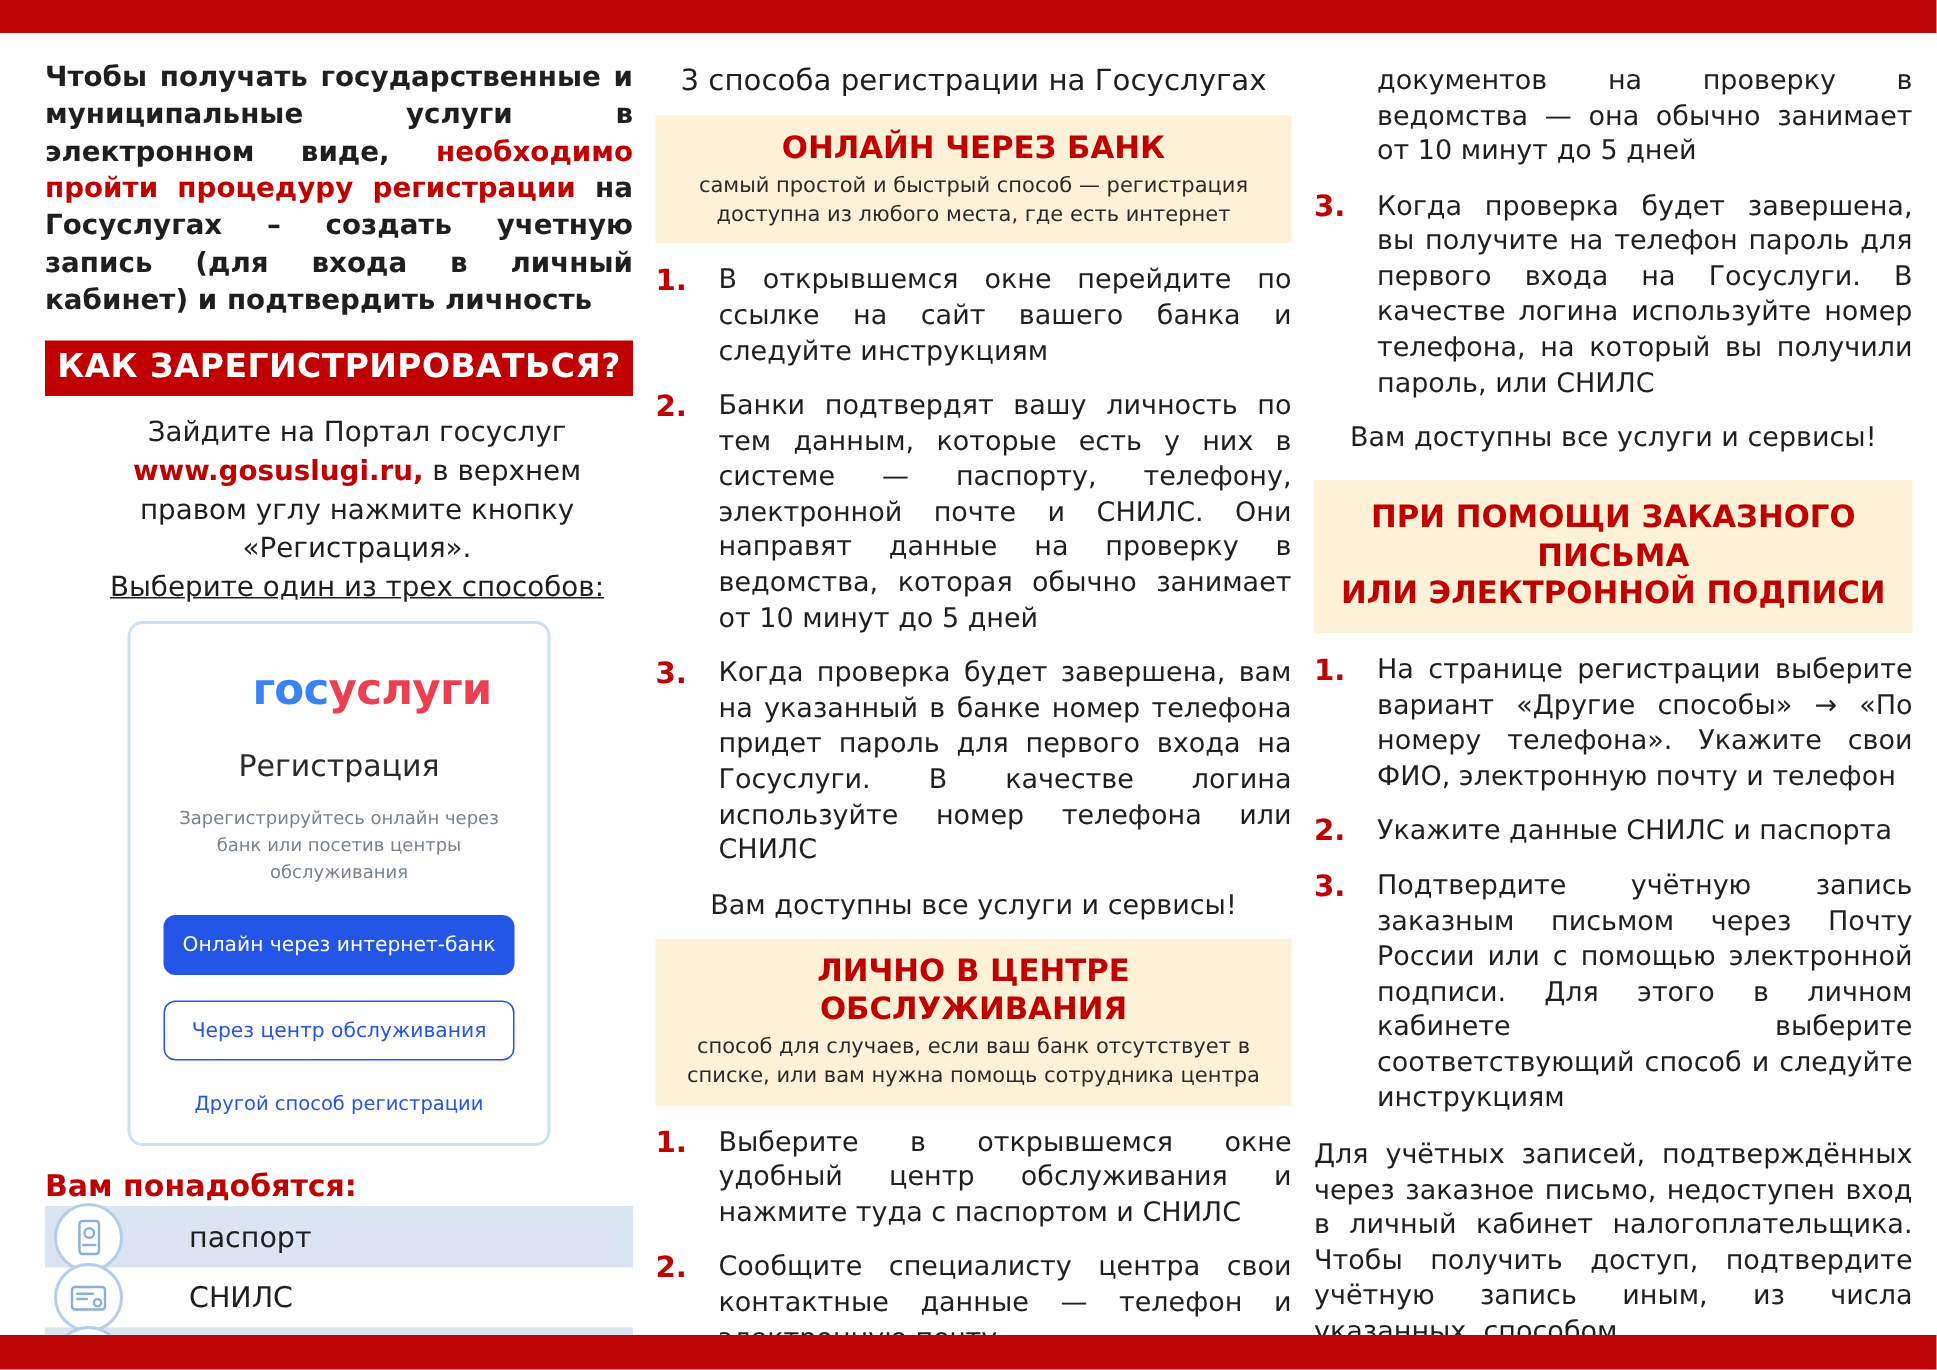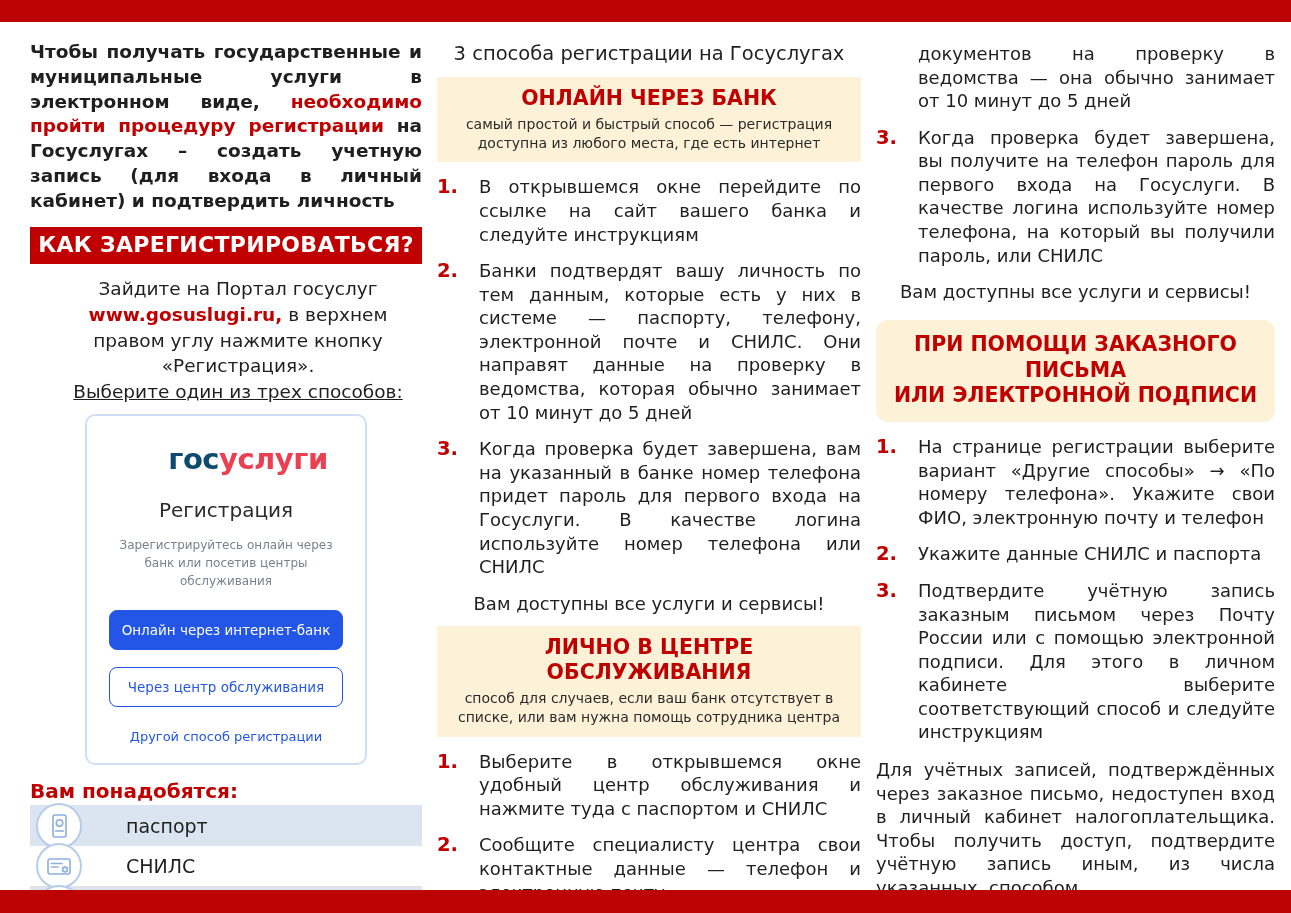--- a/index.html
+++ b/index.html
@@ -29,21 +29,21 @@
   }
   .portal { font-size:18.5px; line-height:1.38; text-align:center; color:#1f1f1f;margin-left:24px; }
   .portal-choose { text-decoration:underline; }
 
   .card {
     width:282px; margin:10px auto 0; background:#ffffff;
     border:2px solid #cfe0f5; border-radius:10px; text-align:center;
     padding:26px 0 18px;
   }
   .logo { font-size:29px; font-weight:bold; letter-spacing:-0.5px; }
-  .logo-blue { color:#0c4a6e;margin-left:44px; }
+  .logo-blue { color:#3b82f6;margin-left:44px; }
   .logo-red { color:#ec4052; }
   .card-title { font-size:20px; color:#2b2b2b; margin-top:22px; }
   .card-sub { font-size:12px; color:#78828e; line-height:1.5; margin:14px auto 0; width:86%; }
   .btn { display:block; width:234px; margin:0 auto; border-radius:8px; font-size:13.5px; padding:11px 4px; cursor:pointer; }
   .btn-primary { background:#2356e6; color:#ffffff; border:1px solid #2356e6; margin-top:20px; }
   .btn-secondary { background:#ffffff; color:#2356e6; border:1px solid #2356e6; margin-top:17px; }
   .card-link { display:inline-block; color:#2356e6; font-size:13px; margin-top:22px; cursor:pointer; }
 
   .needs-title { color:#c00000; font-weight:bold; font-size:20px; margin:14px 0 2px; }
   .need-row { display:flex; align-items:center; height:41px; position:relative; }
@@ -176,21 +176,21 @@
   <div class="col3">
     <div class="continuation">документов на проверку в ведомства — она обычно занимает от 10 минут до 5 дней</div>
 
     <div class="step">
       <span class="step-num">3.</span>
       <div class="step-text">Когда проверка будет завершена, вы получите на телефон пароль для первого входа на Госуслуги. В качестве логина используйте номер телефона, на который вы получили пароль, или СНИЛС</div>
     </div>
 
     <div class="services-note">Вам доступны все услуги и сервисы!</div>
 
-    <div class="cream" style="padding-top:12px; padding-bottom:13px; margin-top:18px;border-radius:12px;">
+    <div class="cream" style="padding-top:12px; padding-bottom:13px; margin-top:18px;">
       <div class="cream-header">ПРИ ПОМОЩИ ЗАКАЗНОГО ПИСЬМА</div>
       <div class="cream-header">ИЛИ ЭЛЕКТРОННОЙ ПОДПИСИ</div>
     </div>
 
     <div class="step">
       <span class="step-num">1.</span>
       <div class="step-text">На странице регистрации выберите вариант «Другие способы» → «По номеру телефона». Укажите свои ФИО, электронную почту и телефон</div>
     </div>
     <div class="step">
       <span class="step-num">2.</span>

